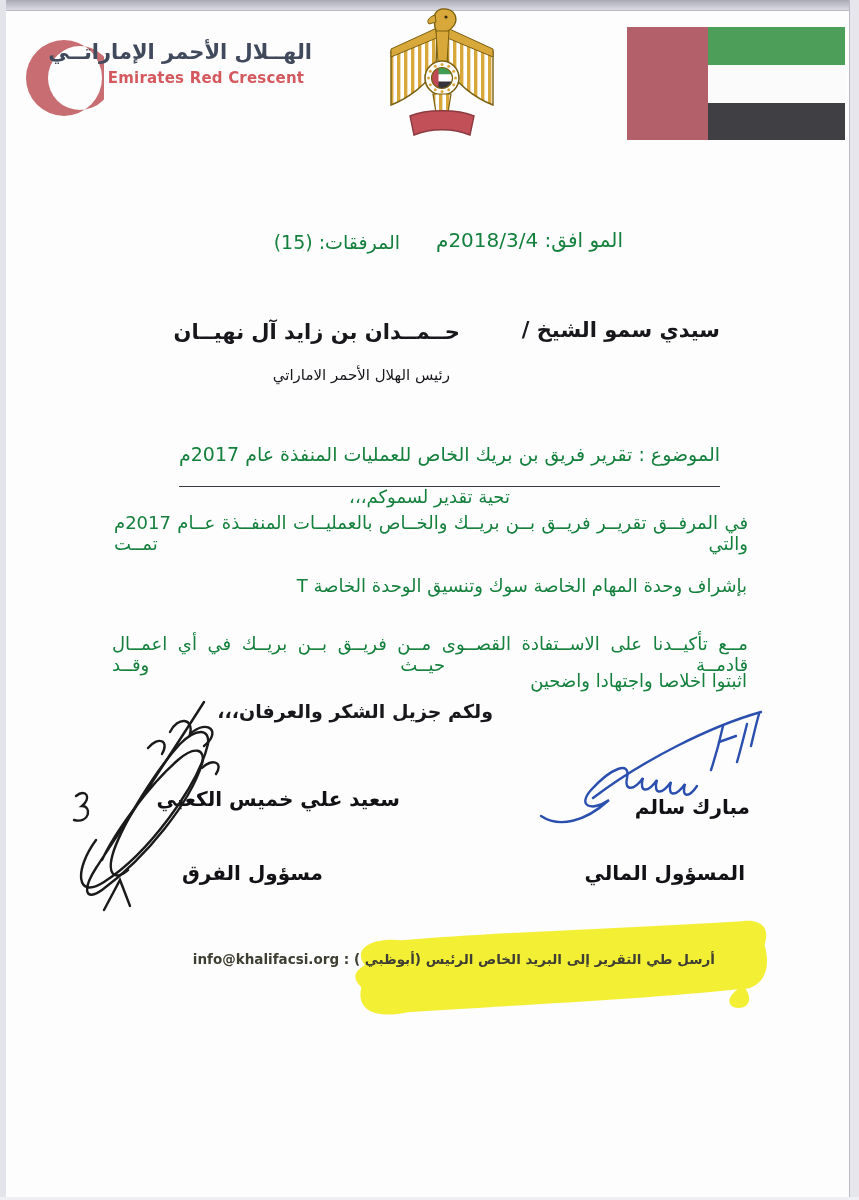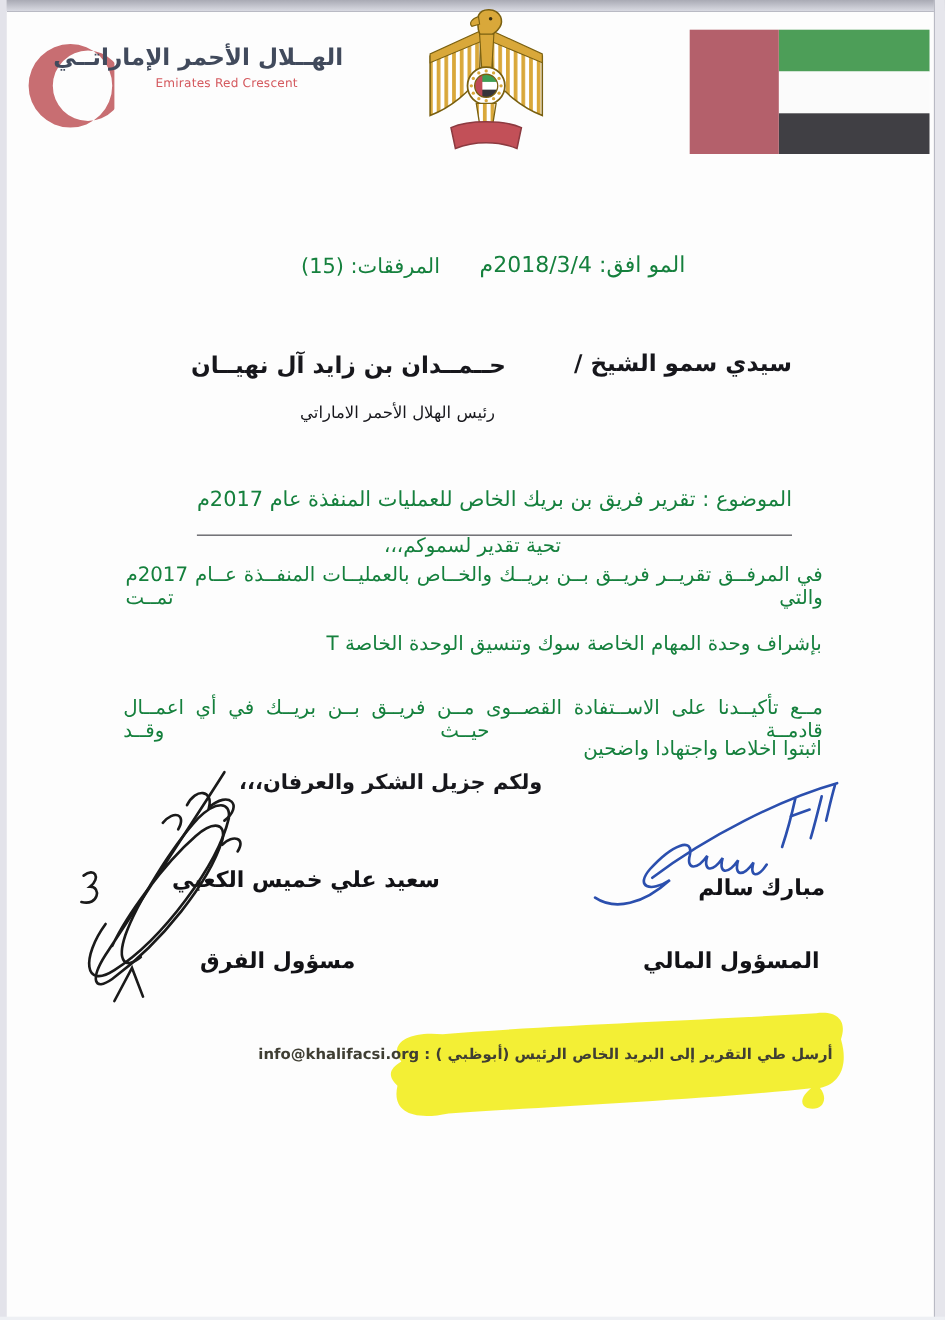--- a/index.html
+++ b/index.html
@@ -20,21 +20,21 @@
     background:linear-gradient(#a9aab4,#d9dae2);}
   .edge-left{position:absolute;left:0;top:0;width:6px;height:1200px;background:#e3e3ea;}
   .edge-right{position:absolute;right:0;top:0;width:9px;height:1200px;
     background:#e6e6ec;border-left:1px solid #b9bac4;}
   .edge-bottom{position:absolute;left:0;bottom:0;width:859px;height:3px;background:#eef0f4;}
 
   
   .org-ar{left:100px;top:40px;width:212px;text-align:center;
     font-size:21px;font-weight:bold;color:#414a5c;}
   .org-en{left:100px;top:69px;width:212px;text-align:center;
-    font-size:11px;font-weight:normal;color:#d4595e;letter-spacing:.2px;}
+    font-size:15px;font-weight:bold;color:#d4595e;letter-spacing:.2px;}
   .flag{left:627px;top:27px;width:218px;height:113px;}
   .flag .hstripe{position:absolute;left:81px;width:137px;height:38px;}
   .flag .green{top:0;background:#4d9e58;}
   .flag .white{top:38px;background:#fbfbfb;}
   .flag .black{top:76px;height:37px;background:#403f44;}
   .flag .red{position:absolute;left:0;top:0;width:81px;height:113px;background:#b4606b;}
 
   
   .date-line{right:236px;top:228px;font-size:20px;}
   .attach-line{right:459px;top:231px;font-size:19px;}
@@ -51,21 +51,21 @@
     text-align:justify;text-align-last:justify;white-space:normal;}
   .p2l2{right:112px;top:670px;font-size:18px;text-align:right;}
   .closing{right:366px;top:700px;font-size:19px;font-weight:bold;color:#17171c;}
 
   .sig-name-left{right:459px;top:787px;font-size:20px;font-weight:bold;color:#121216;text-align:center;}
   .sig-title-left{right:536px;top:861px;font-size:20px;font-weight:bold;color:#121216;}
   .sig-name-right{right:109px;top:795px;font-size:20px;font-weight:bold;color:#121216;}
   .sig-title-right{right:114px;top:861px;font-size:20px;font-weight:bold;color:#121216;}
 
   .note-text{left:385px;top:951px;width:330px;text-align:center;
-    font-size:13.5px;font-weight:bold;color:#3f3e33;z-index:4;margin-left:42px;}
+    font-size:13.5px;font-weight:bold;color:#3f3e33;z-index:4;}
   .hl-wrap{left:345px;top:921px;width:428px;height:98px;z-index:3;transform:rotate(-1.2deg);}
   svg{display:block;}
 </style>
 </head>
 <body>
 
 <div class="paper"></div>
 <div class="edge-top"></div>
 <div class="edge-left"></div>
 <div class="edge-right"></div>

